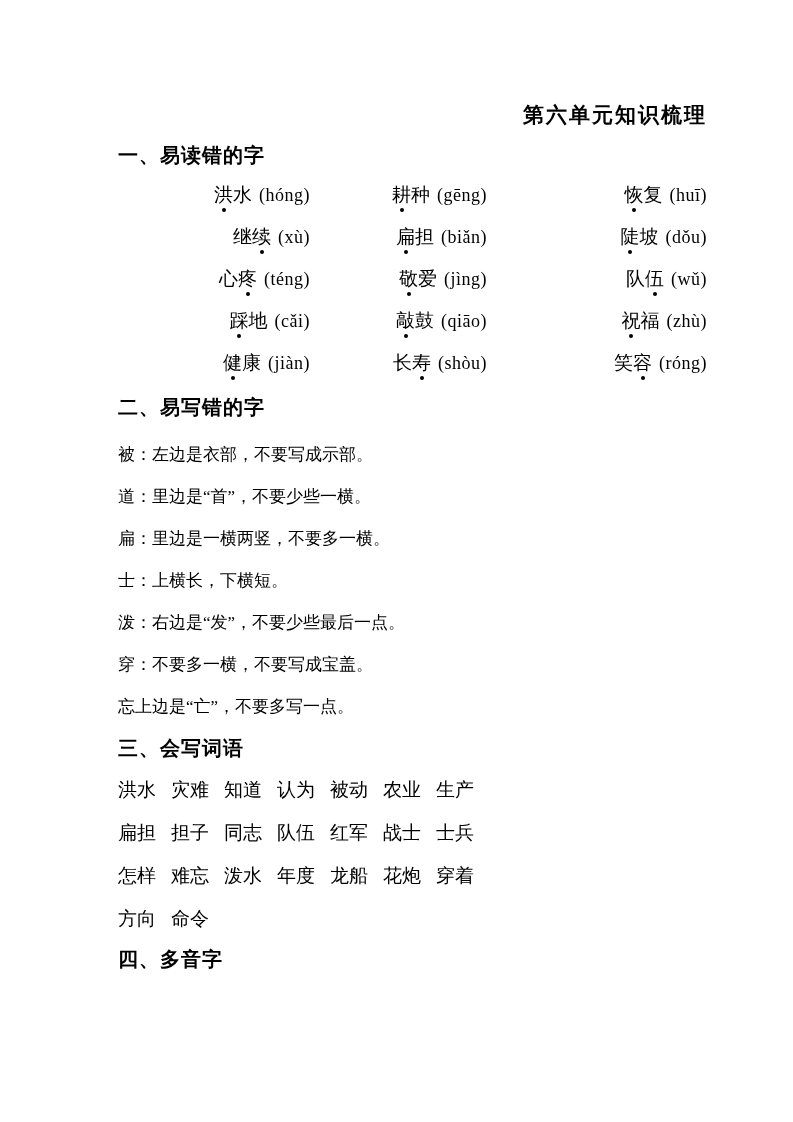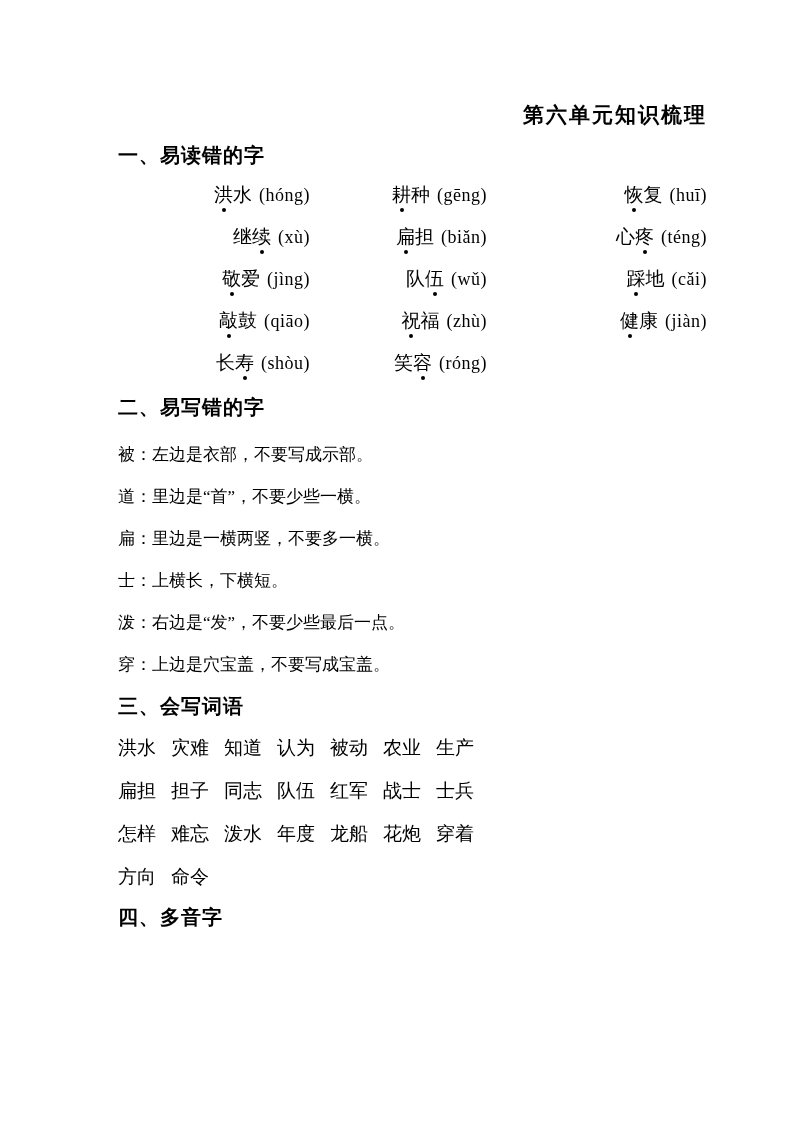--- a/index.html
+++ b/index.html
@@ -93,40 +93,42 @@
   <h1 class="title" data-name="page-title">第六单元知识梳理</h1>
 
   <h2 class="heading" data-name="section-misread-heading">一、易读错的字</h2>
 
   <div class="misread-grid" data-name="misread-words-grid">
       <div class="entry" data-name="misread-entry"><span class="word" data-name="misread-word"><span class="ch dotted" data-name="emphasized-character">洪</span><span class="ch" data-name="character">水</span></span><span class="pinyin" data-name="pinyin-annotation">(hóng)</span></div>
       <div class="entry" data-name="misread-entry"><span class="word" data-name="misread-word"><span class="ch dotted" data-name="emphasized-character">耕</span><span class="ch" data-name="character">种</span></span><span class="pinyin" data-name="pinyin-annotation">(gēng)</span></div>
       <div class="entry" data-name="misread-entry"><span class="word" data-name="misread-word"><span class="ch dotted" data-name="emphasized-character">恢</span><span class="ch" data-name="character">复</span></span><span class="pinyin" data-name="pinyin-annotation">(huī)</span></div>
       <div class="entry" data-name="misread-entry"><span class="word" data-name="misread-word"><span class="ch" data-name="character">继</span><span class="ch dotted" data-name="emphasized-character">续</span></span><span class="pinyin" data-name="pinyin-annotation">(xù)</span></div>
       <div class="entry" data-name="misread-entry"><span class="word" data-name="misread-word"><span class="ch dotted" data-name="emphasized-character">扁</span><span class="ch" data-name="character">担</span></span><span class="pinyin" data-name="pinyin-annotation">(biǎn)</span></div>
+      <div class="entry" data-name="misread-entry"><span class="word" data-name="misread-word"><span class="ch dotted" data-name="emphasized-character">陡</span><span class="ch" data-name="character">坡</span></span><span class="pinyin" data-name="pinyin-annotation">(dǒu)</span></div>
       <div class="entry" data-name="misread-entry"><span class="word" data-name="misread-word"><span class="ch" data-name="character">心</span><span class="ch dotted" data-name="emphasized-character">疼</span></span><span class="pinyin" data-name="pinyin-annotation">(téng)</span></div>
       <div class="entry" data-name="misread-entry"><span class="word" data-name="misread-word"><span class="ch dotted" data-name="emphasized-character">敬</span><span class="ch" data-name="character">爱</span></span><span class="pinyin" data-name="pinyin-annotation">(jìng)</span></div>
       <div class="entry" data-name="misread-entry"><span class="word" data-name="misread-word"><span class="ch" data-name="character">队</span><span class="ch dotted" data-name="emphasized-character">伍</span></span><span class="pinyin" data-name="pinyin-annotation">(wǔ)</span></div>
       <div class="entry" data-name="misread-entry"><span class="word" data-name="misread-word"><span class="ch dotted" data-name="emphasized-character">踩</span><span class="ch" data-name="character">地</span></span><span class="pinyin" data-name="pinyin-annotation">(cǎi)</span></div>
       <div class="entry" data-name="misread-entry"><span class="word" data-name="misread-word"><span class="ch dotted" data-name="emphasized-character">敲</span><span class="ch" data-name="character">鼓</span></span><span class="pinyin" data-name="pinyin-annotation">(qiāo)</span></div>
       <div class="entry" data-name="misread-entry"><span class="word" data-name="misread-word"><span class="ch dotted" data-name="emphasized-character">祝</span><span class="ch" data-name="character">福</span></span><span class="pinyin" data-name="pinyin-annotation">(zhù)</span></div>
       <div class="entry" data-name="misread-entry"><span class="word" data-name="misread-word"><span class="ch dotted" data-name="emphasized-character">健</span><span class="ch" data-name="character">康</span></span><span class="pinyin" data-name="pinyin-annotation">(jiàn)</span></div>
       <div class="entry" data-name="misread-entry"><span class="word" data-name="misread-word"><span class="ch" data-name="character">长</span><span class="ch dotted" data-name="emphasized-character">寿</span></span><span class="pinyin" data-name="pinyin-annotation">(shòu)</span></div>
       <div class="entry" data-name="misread-entry"><span class="word" data-name="misread-word"><span class="ch" data-name="character">笑</span><span class="ch dotted" data-name="emphasized-character">容</span></span><span class="pinyin" data-name="pinyin-annotation">(róng)</span></div>
     </div>
 
   <h2 class="heading" data-name="section-miswrite-heading">二、易写错的字</h2>
 
   <div class="miswrite-lines" data-name="miswrite-lines">
       <div class="bodyline" data-name="miswrite-line">被：左边是衣部，不要写成示部。</div>
       <div class="bodyline" data-name="miswrite-line">道：里边是“首”，不要少些一横。</div>
       <div class="bodyline" data-name="miswrite-line">扁：里边是一横两竖，不要多一横。</div>
       <div class="bodyline" data-name="miswrite-line">士：上横长，下横短。</div>
       <div class="bodyline" data-name="miswrite-line">泼：右边是“发”，不要少些最后一点。</div>
-      <div class="bodyline" data-name="miswrite-line">穿：上边是穴宝盖，不要写成宝盖。</div>
+      <div class="bodyline" data-name="miswrite-line">穿：不要多一横，不要写成宝盖。</div>
+      <div class="bodyline" data-name="miswrite-line">忘上边是“亡”，不要多写一点。</div>
     </div>
 
   <h2 class="heading" data-name="section-words-heading">三、会写词语</h2>
 
   <div class="write-words" data-name="write-words-rows">
       <div class="wordrow" data-name="write-words-row">
         <span class="w" data-name="word-item">洪水</span>
         <span class="w" data-name="word-item">灾难</span>
         <span class="w" data-name="word-item">知道</span>
         <span class="w" data-name="word-item">认为</span>

